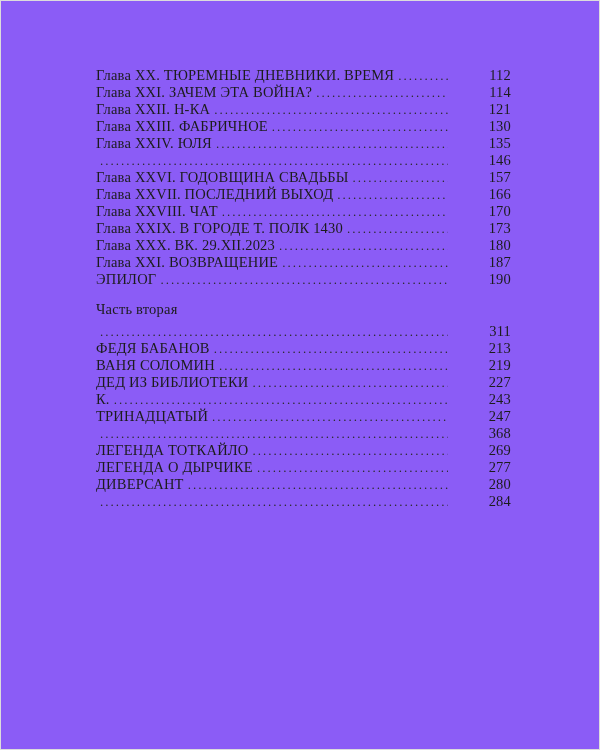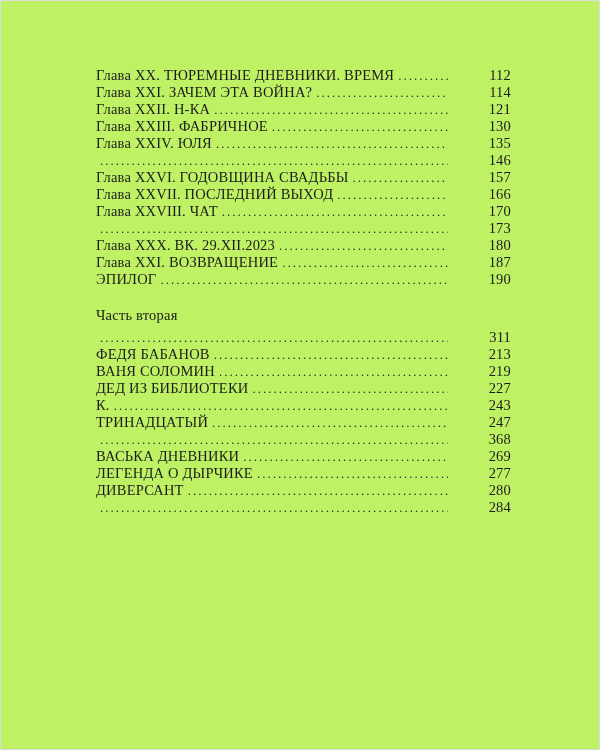--- a/index.html
+++ b/index.html
@@ -12,21 +12,21 @@
     height: 750px;
     font-family: "Liberation Serif", "DejaVu Serif", serif;
     color: #1c1c1c;
     overflow: hidden;
   }
   .sheet {
     box-sizing: border-box;
     width: 600px;
     height: 750px;
     border: 1px solid #dcdcdc;
-    background: #bef264;
+    background: #8b5cf6;
     padding: 66px 88px 0 95px;
   }
   .toc-section { }
   .toc-row {
     display: flex;
     align-items: baseline;
     line-height: 17px;
     font-size: 14.5px;
     letter-spacing: 0.2px;
     white-space: nowrap;
@@ -45,21 +45,21 @@
     content: "....................................................................................................";
     letter-spacing: 2px;
     font-size: 13px;
     color: #2b2b2b;
   }
   .toc-page {
     white-space: nowrap;
     margin-left: 38px;
   }
   .part-heading {
-    margin: 19px 0 5px 0;
+    margin: 13px 0 5px 0;
     font-size: 14.5px;
     line-height: 17px;
     letter-spacing: 0.2px;
   }
 </style>
 </head>
 <body>
 
 <div class="sheet">
   <div class="toc">
@@ -103,20 +103,21 @@
           <span class="toc-title">Глава XXVII. ПОСЛЕДНИЙ ВЫХОД</span>
           <span class="leader"></span>
           <span class="toc-page">166</span>
         </div>
         <div class="toc-row">
           <span class="toc-title">Глава XXVIII. ЧАТ</span>
           <span class="leader"></span>
           <span class="toc-page">170</span>
         </div>
         <div class="toc-row">
+          <span class="toc-title">Глава XXIX. В ГОРОДЕ Т. ПОЛК 1430</span>
           <span class="leader"></span>
           <span class="toc-page">173</span>
         </div>
         <div class="toc-row">
           <span class="toc-title">Глава XXX. ВК. 29.XII.2023</span>
           <span class="leader"></span>
           <span class="toc-page">180</span>
         </div>
         <div class="toc-row">
           <span class="toc-title">Глава XXI. ВОЗВРАЩЕНИЕ</span>
@@ -162,21 +163,21 @@
         <div class="toc-row">
           <span class="toc-title">ТРИНАДЦАТЫЙ</span>
           <span class="leader"></span>
           <span class="toc-page">247</span>
         </div>
         <div class="toc-row">
           <span class="leader"></span>
           <span class="toc-page">368</span>
         </div>
         <div class="toc-row">
-          <span class="toc-title">ВАСЬКА ДНЕВНИКИ</span>
+          <span class="toc-title">ЛЕГЕНДА ТОТКАЙЛО</span>
           <span class="leader"></span>
           <span class="toc-page">269</span>
         </div>
         <div class="toc-row">
           <span class="toc-title">ЛЕГЕНДА О ДЫРЧИКЕ</span>
           <span class="leader"></span>
           <span class="toc-page">277</span>
         </div>
         <div class="toc-row">
           <span class="toc-title">ДИВЕРСАНТ</span>

